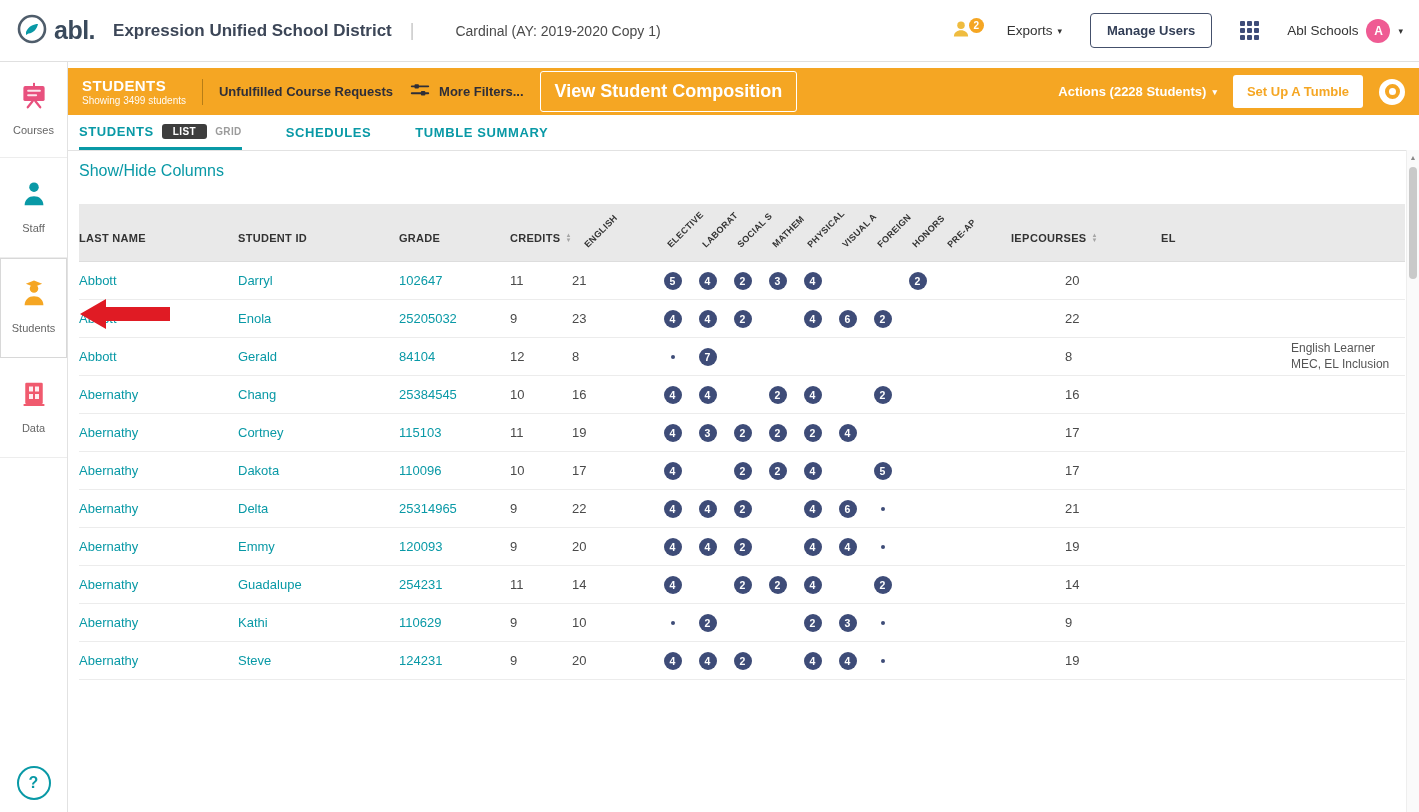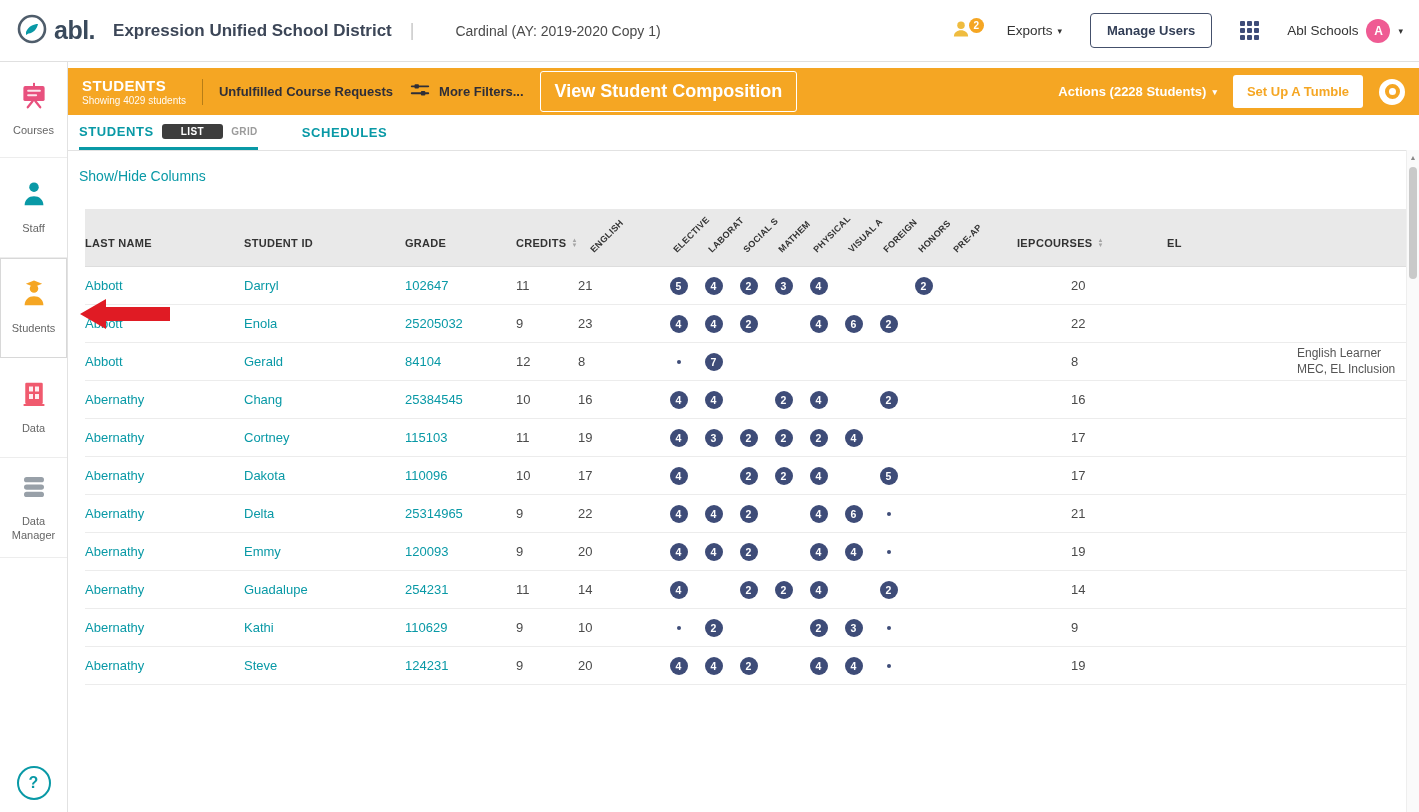--- a/index.html
+++ b/index.html
@@ -57,27 +57,27 @@
   .actions{display:flex;align-items:center;gap:6px;color:#fff;font-size:13px;font-weight:bold;cursor:pointer;}
   .actions .caret{color:#fff;}
   .ob-btn-solid{background:#fff;color:var(--orange);font-weight:bold;font-size:13px;padding:9px 14px;border-radius:3px;
                 border:none;cursor:pointer;font-family:inherit;}
   .beacon{width:26px;height:26px;background:#fff;border-radius:50%;display:flex;align-items:center;justify-content:center;cursor:pointer;}
   .beacon i{display:block;width:15px;height:15px;border-radius:50%;border:4px solid var(--orange);}
 
   .tabbar{display:flex;align-items:stretch;gap:44px;padding-left:11px;background:#fff;border-bottom:1px solid #E2E2E2;height:36px;}
   .tab{display:flex;align-items:center;gap:8px;font-size:13px;font-weight:bold;color:var(--teal);letter-spacing:.6px;cursor:pointer;}
   .tab.active{border-bottom:3px solid var(--teal);}
-  .toggle-list{background:#3D3D3D;color:#fff;font-size:10px;font-weight:bold;padding:2px 19px;border-radius:3px;cursor:pointer;letter-spacing:.4px;}
+  .toggle-list{background:#3D3D3D;color:#fff;font-size:10px;font-weight:bold;padding:2px 11px;border-radius:3px;cursor:pointer;letter-spacing:.4px;}
   .toggle-grid{color:#9B9B9B;font-size:10px;font-weight:bold;cursor:pointer;letter-spacing:.4px;text-align:right;}
 
-  .showhide{display:inline-block;margin:17px 0 0 11px;color:var(--teal);font-size:14px;cursor:pointer;text-decoration:none;}
+  .showhide{display:inline-block;margin:11px 0 0 11px;color:var(--teal);font-size:16px;cursor:pointer;text-decoration:none;}
 
   
-  .table{margin:24px 0 0 17px;width:1326px;}
+  .table{margin:24px 0 0 11px;width:1326px;}
   .trow{display:grid;grid-template-columns:159px 161px 111px 62px 83px repeat(10,35px) 150px 130px 120px;
         align-items:center;height:38px;border-bottom:1px solid #ECECEC;background:#fff;}
   .thead{height:58px;background:#E9E9E9;border-bottom:1px solid #DDD;align-items:end;}
   .th{font-size:11px;font-weight:bold;color:#333;letter-spacing:.3px;cursor:pointer;}
   .base-th,.tail-th{display:flex;align-items:center;gap:5px;padding-bottom:17px;}
   .subject-th{position:relative;height:100%;}
   .subject-th .rot{position:absolute;bottom:10px;left:14px;transform:rotate(-45deg);transform-origin:0 50%;
                    font-size:9px;font-weight:bold;color:#333;white-space:nowrap;letter-spacing:.3px;}
   .sort{display:inline-flex;flex-direction:column;line-height:5px;font-size:6px;color:#A5A5A5;cursor:pointer;}
   .col-courses{padding-left:60px;}
@@ -190,41 +190,31 @@
           <rect x="5" y="3" width="14" height="17" rx="1" fill="#F05A6E"></rect>
           <rect x="8" y="6" width="3.2" height="4" fill="#fff" opacity=".9"></rect>
           <rect x="12.8" y="6" width="3.2" height="4" fill="#fff" opacity=".9"></rect>
           <rect x="8" y="12" width="3.2" height="4" fill="#fff" opacity=".9"></rect>
           <rect x="12.8" y="12" width="3.2" height="4" fill="#fff" opacity=".9"></rect>
           <rect x="3.5" y="20" width="17" height="1.6" rx=".8" fill="#F05A6E"></rect>
         </svg>
       </span>
       <span class="nav-label">Data</span>
     </div>
-    <div class="nav-item">
-      <span>
-        <svg width="30" height="30" viewBox="0 0 24 24" fill="#98A0A8">
-          <rect x="4" y="4" width="16" height="4.2" rx="2.1"></rect>
-          <rect x="4" y="9.9" width="16" height="4.2" rx="2.1"></rect>
-          <rect x="4" y="15.8" width="16" height="4.2" rx="2.1"></rect>
-        </svg>
-      </span>
-      <span class="nav-label">Data Manager</span>
-    </div>
     <div class="help">
       <span>?</span>
     </div>
   </aside>
 
   <main class="main">
 
     <div class="orange-bar">
       <div class="ob-title">
         <span class="t">STUDENTS</span>
-        <span class="s">Showing 4029 students</span>
+        <span class="s">Showing 3499 students</span>
       </div>
       <span class="ob-divider"></span>
       <span class="ob-link">Unfulfilled Course Requests</span>
       <div class="filters">
         <span>
           <svg width="22" height="22" viewBox="0 0 24 24">
             <g stroke="#2E2E38" stroke-width="2" stroke-linecap="round">
               <line x1="3" y1="8" x2="21" y2="8"></line>
               <line x1="3" y1="15.5" x2="21" y2="15.5"></line>
             </g>
@@ -249,20 +239,23 @@
 
     <div class="tabbar">
       <div class="tab active">
         <span>STUDENTS</span>
         <span class="toggle-list">LIST</span>
         <span class="toggle-grid">GRID</span>
       </div>
       <div class="tab">
         <span>SCHEDULES</span>
       </div>
+      <div class="tab">
+        <span>TUMBLE SUMMARY</span>
+      </div>
     </div>
 
     <a class="showhide">Show/Hide Columns</a>
 
     <div class="table" id="students-table">
         <div class="trow thead">
           <div class="th base-th">
             <span>LAST NAME</span>
           </div>
           <div class="th base-th">

